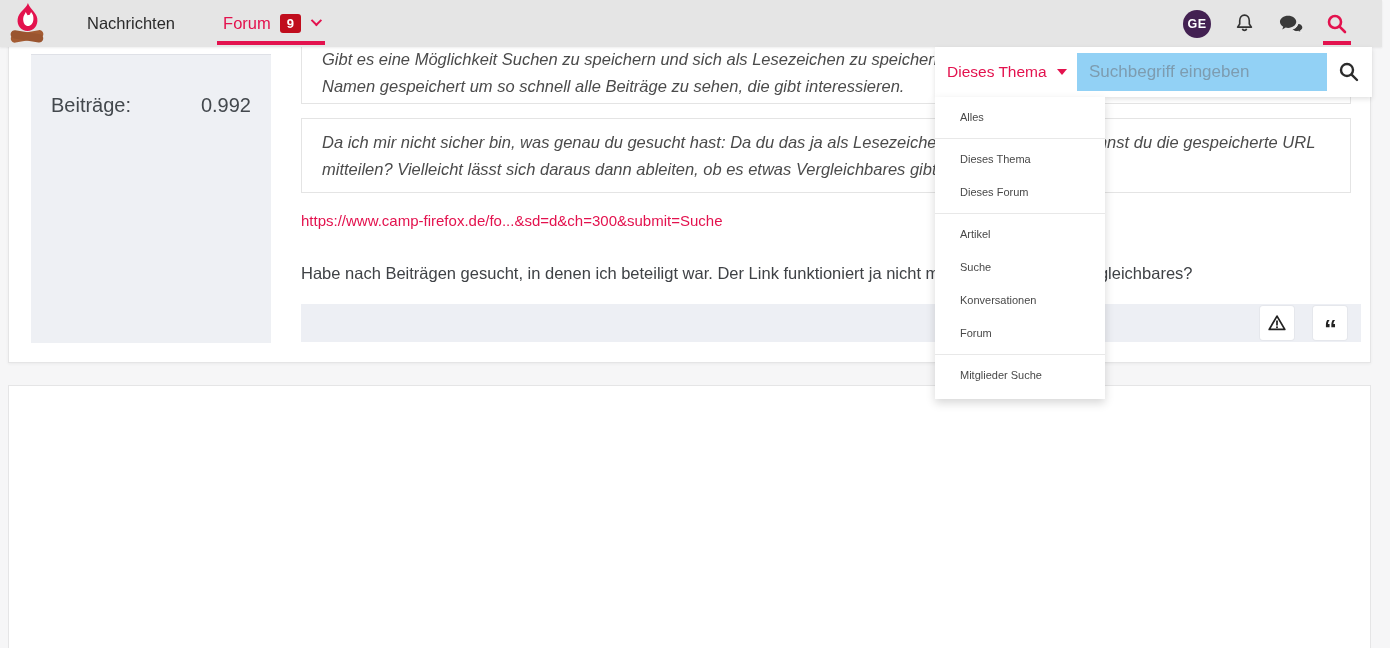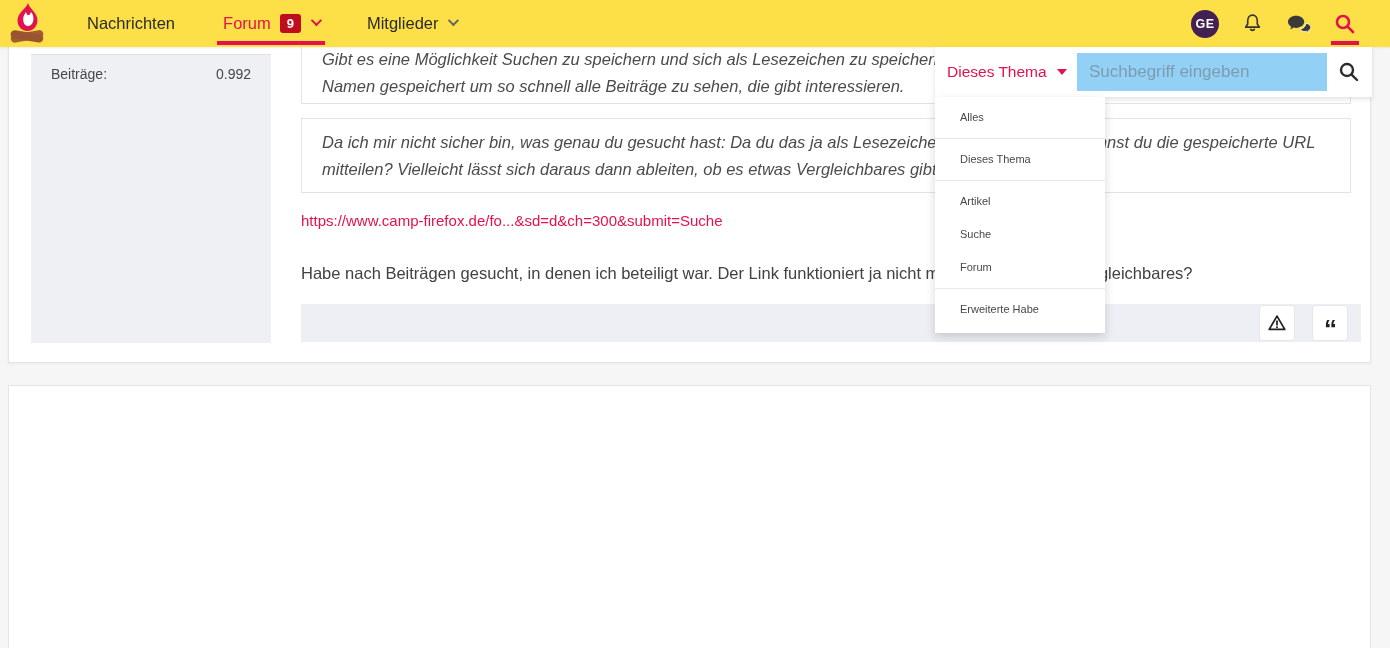--- a/index.html
+++ b/index.html
@@ -6,22 +6,22 @@
   html,body { width:1390px; height:648px; }
   body {
     position: relative;
     background: #f6f6f7;
     font-family: "Liberation Sans", sans-serif;
     overflow: hidden;
     color: #3f4246;
   }
   
   .navbar {
-    position: absolute; top:0; left:0; right:0; height:47px;
-    background:#fde047; z-index:30;
+    position: absolute; top:0; left:0; right:8px; height:47px;
+    background:#e5e5e5; z-index:30;
     box-shadow: 0 1px 2px rgba(0,0,0,.07);
     display:flex; align-items:center;
   }
   .brand { margin-left:3px; width:48px; height:46px; display:flex; align-items:center; justify-content:center; cursor:pointer; }
   .nav-links { display:flex; align-items:center; height:100%; margin-left:24px; }
   .nav-item {
     position:relative; height:100%; display:flex; align-items:center;
     font-size:16.5px; color:#2b2b2b; padding:0 12px; margin-right:24px;
     text-decoration:none; cursor:pointer;
   }
@@ -50,21 +50,21 @@
   .post-card {
     position:absolute; left:8px; top:30px; width:1363px; height:333px;
     background:#fff; border:1px solid #e5e5e6; box-shadow:0 1px 3px rgba(0,0,0,.05);
     z-index:1;
   }
   .user-cell {
     position:absolute; left:22px; top:23px; width:240px; height:289px;
     background:#eef0f4; border-top:1px solid #dfe1e7;
   }
   .stat-row { display:flex; justify-content:space-between; padding:11px 20px 0 20px;
-    font-size:14px; color:#43484d; }
+    font-size:20px; color:#43484d;margin-top:28px; }
   .message { position:absolute; left:292px; top:0; width:1058px; height:333px; }
   .quote {
     position:absolute; left:0; width:1050px;
     border:1px solid #e4e4e4; background:#fff;
     font-style:italic; font-size:16.5px; line-height:27px; color:#4b4b4b;
     padding:8px 20px; overflow:hidden;
   }
   .quote .q-line { white-space:nowrap; overflow:hidden; }
   .quote1 { top:6px; height:67px; }
   .quote2 { top:87px; height:75px; padding-top:10px; }
@@ -134,24 +134,20 @@
     </svg>
   </div>
 
   <nav class="nav-links">
     <a class="nav-item">
       <span>Nachrichten</span>
     </a>
     <a class="nav-item active">
       <span>Forum</span>
       <span class="badge">9</span>
-      <span class="chev"></span>
-    </a>
-    <a class="nav-item">
-      <span>Mitglieder</span>
       <span class="chev"></span>
     </a>
   </nav>
 
   <div class="nav-right">
     <div class="nav-icon">
       <span class="avatar">GE</span>
     </div>
     <div class="nav-icon">
       <svg width="23" height="23" viewBox="0 0 24 24">
@@ -232,32 +228,38 @@
   <ul>
     <li>
         <a>Alles</a>
       </li>
   </ul>
   <div class="menu-divider"></div>
   <ul>
     <li>
         <a>Dieses Thema</a>
       </li>
+    <li>
+        <a>Dieses Forum</a>
+      </li>
   </ul>
   <div class="menu-divider"></div>
   <ul>
     <li>
         <a>Artikel</a>
       </li>
     <li>
         <a>Suche</a>
       </li>
     <li>
+        <a>Konversationen</a>
+      </li>
+    <li>
         <a>Forum</a>
       </li>
   </ul>
   <div class="menu-divider"></div>
   <ul class="last-group">
     <li>
-        <a>Erweiterte Habe</a>
+        <a>Mitglieder Suche</a>
       </li>
   </ul>
 </div>
 
 </body></html>

